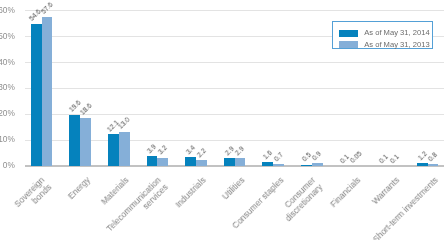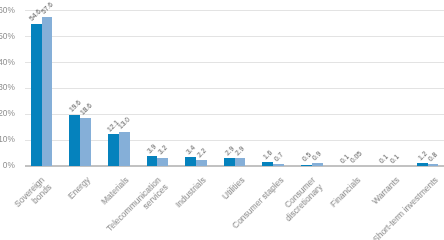--- a/index.html
+++ b/index.html
@@ -242,13 +242,23 @@
           <div class="catline">Warrants</div>
         </div>
       </div>
     <div class="cl-wrap" style="left: 432.629px; top: 174.9px;">
         <div class="catlabel">
           <div class="catline">Short-term investments</div>
         </div>
       </div>
   </div>
 
+  <div class="legend" style="left: 332px; top: 21.1px; width: 101.2px; height: 28.2px;">
+    <div class="legend-row" style="top: 4px;">
+      <span class="swatch s0"></span>
+      <span class="legend-text">As of May 31, 2014</span>
+    </div>
+    <div class="legend-row" style="top: 15.3px;">
+      <span class="swatch s1"></span>
+      <span class="legend-text">As of May 31, 2013</span>
+    </div>
+  </div>
 </div>
 
 </body></html>

